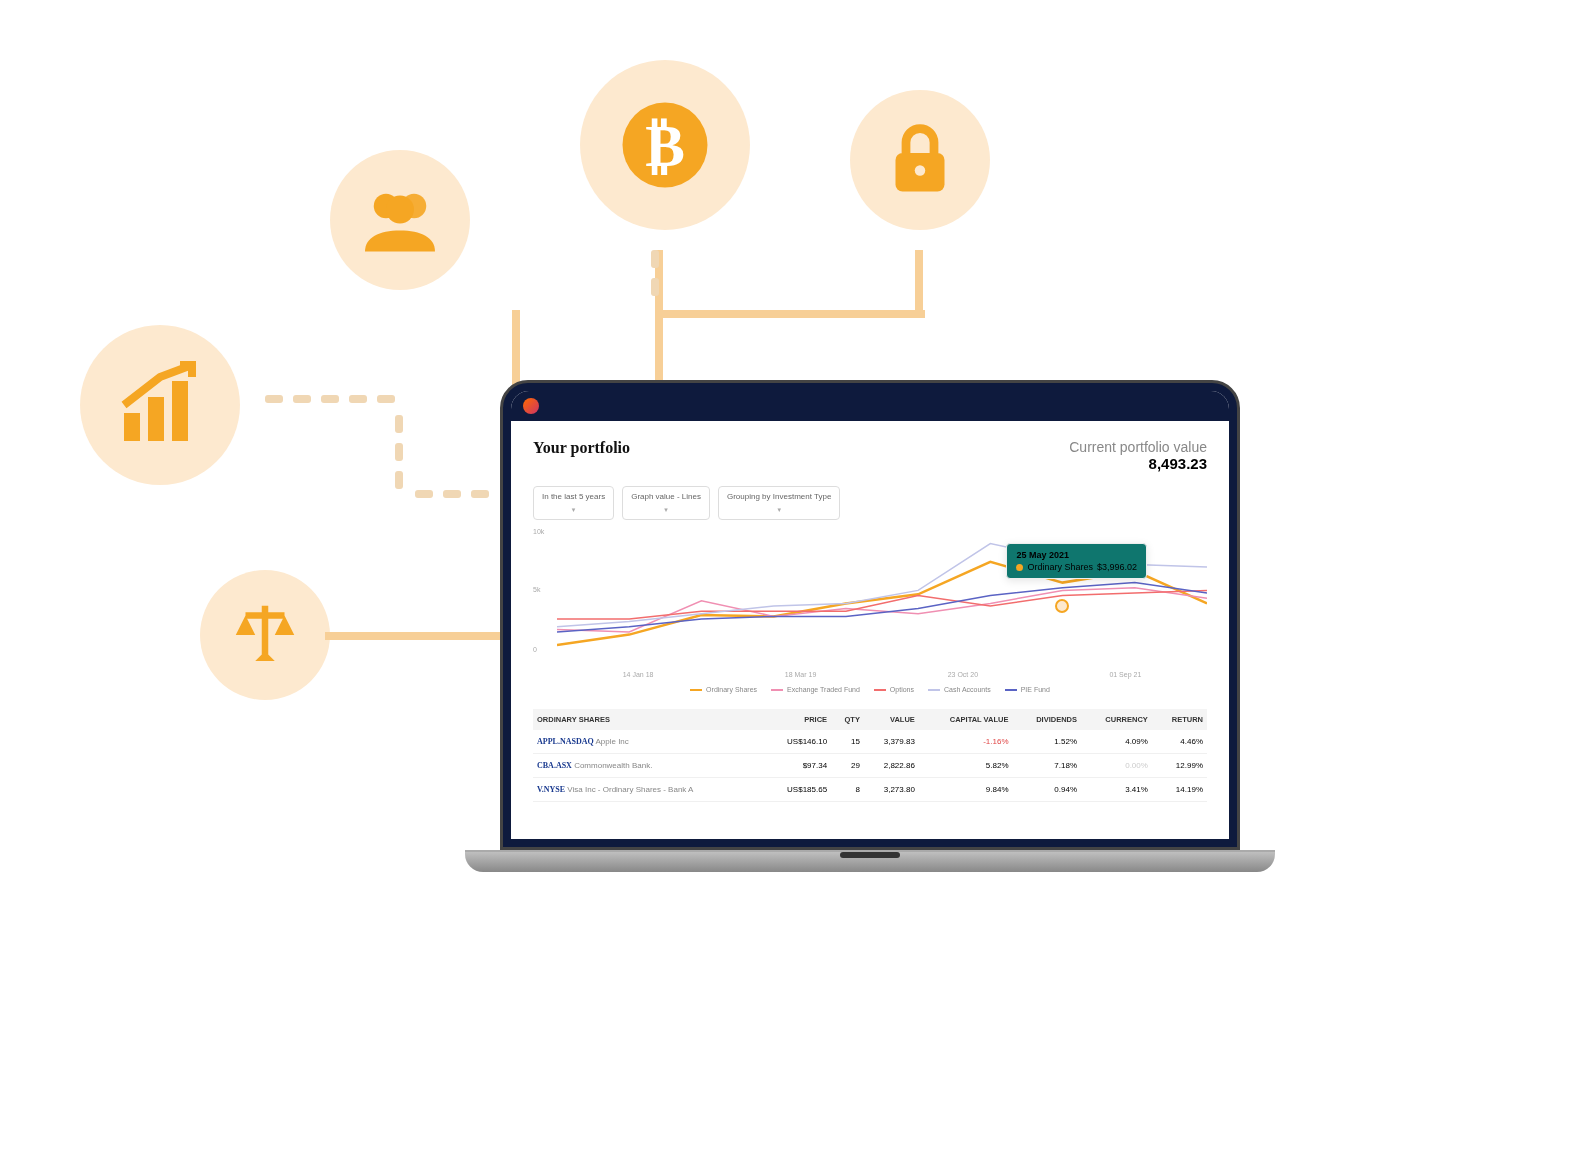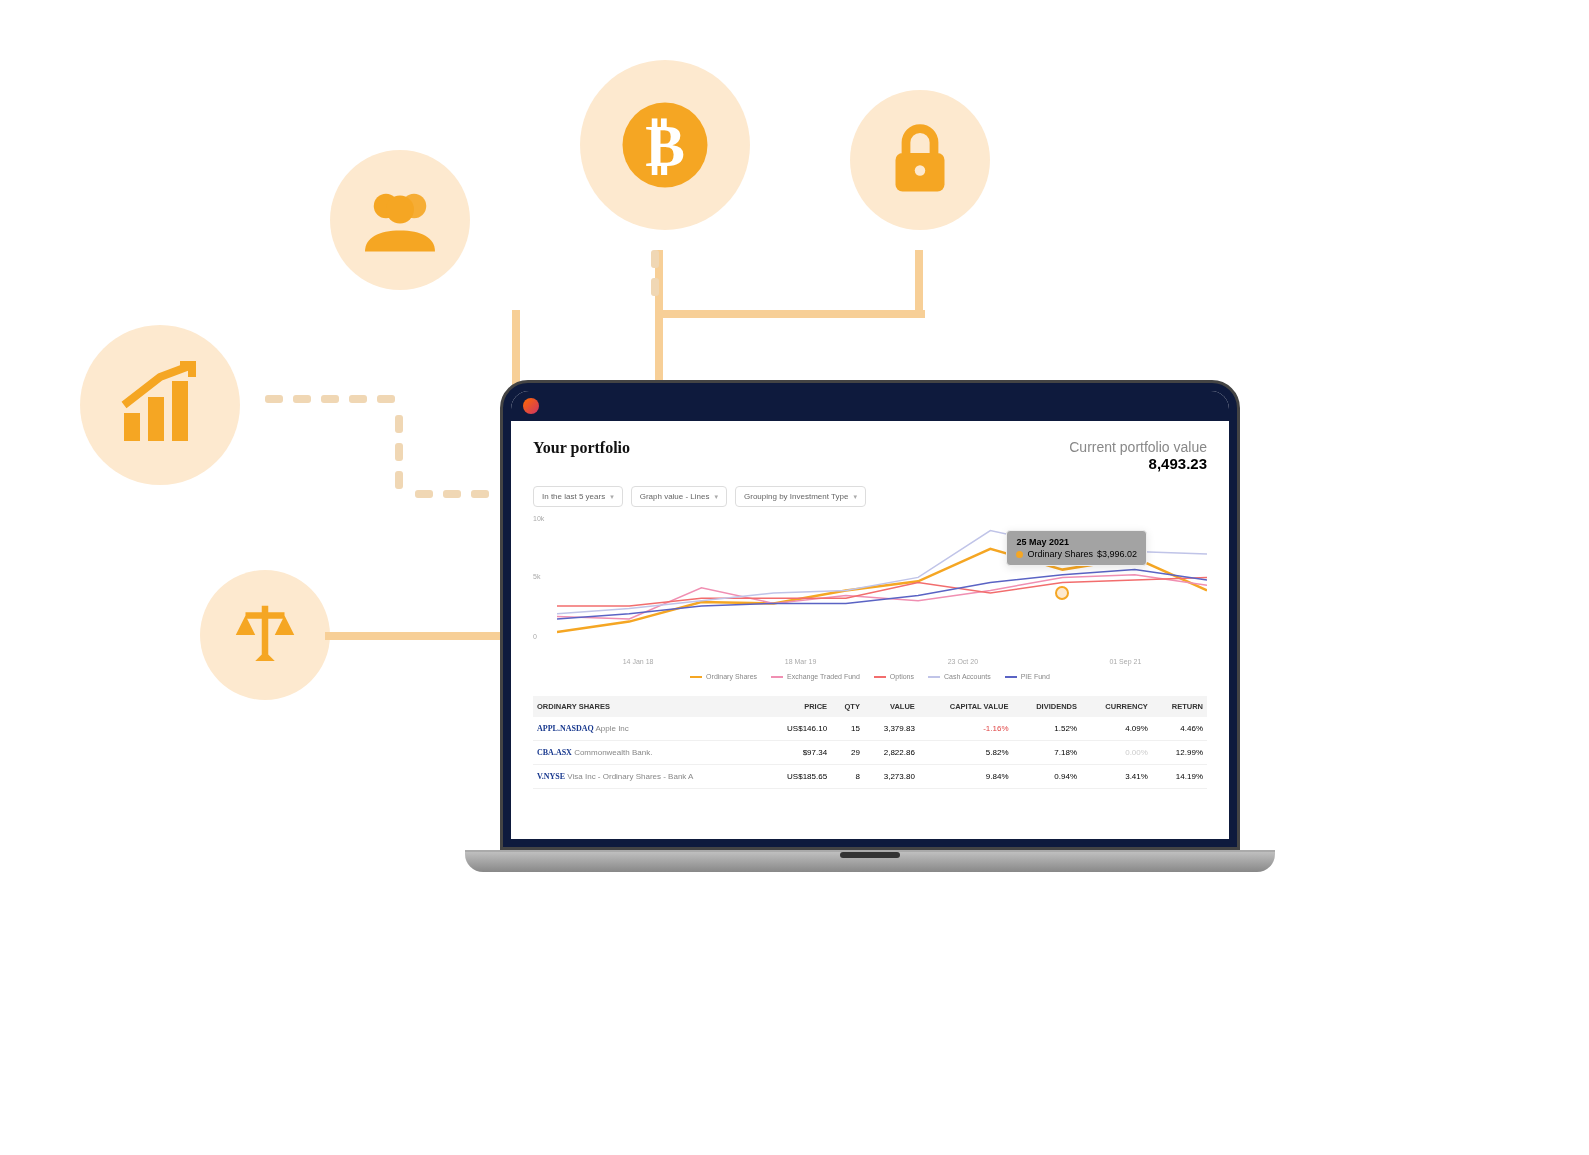--- a/index.html
+++ b/index.html
@@ -26,27 +26,27 @@
 .laptop-base{width:810px;height:22px;background:linear-gradient(#bfbfbf,#888);margin-left:-35px;border-radius:0 0 18px 18px;border-top:2px solid #aaa;}
 .laptop-notch{width:60px;height:6px;background:#333;border-radius:3px;margin:0 auto;}
 .topbar{height:30px;background:#0e1a3d;display:flex;align-items:center;padding:0 12px;}
 .logo-dot{width:16px;height:16px;border-radius:50%;background:linear-gradient(135deg,#ff6a00,#cc3366);}
 .content{padding:18px 22px;background:#fff;}
 .header-row{display:flex;justify-content:space-between;align-items:flex-start;margin-bottom:14px;}
 .title{font-family:Georgia,'Times New Roman',serif;font-size:16px;font-weight:700;color:#111;}
 .pv-label{font-size:14px;color:#888;text-align:right;}
 .pv-value{font-size:15px;font-weight:600;text-align:right;}
 .filters{display:flex;gap:8px;margin-bottom:8px;}
-.filter{border:1px solid #ddd;border-radius:4px;font-size:8px;color:#666;padding:5px 8px;display:flex;align-items:center;gap:5px;cursor:pointer;}
+.filter{border:1px solid #ddd;border-radius:4px;font-size:8px;color:#666;padding:5px 8px;display:flex;align-items:center;gap:5px;cursor:pointer;flex-direction:column;}
 .chev{font-size:7px;color:#aaa;}
 .chart{position:relative;height:150px;margin-bottom:8px;}
 .y-label{position:absolute;left:0;font-size:7px;color:#aaa;}
 .chart-svg{position:absolute;left:24px;top:0;right:0;height:130px;}
 .x-labels{position:absolute;bottom:0;left:24px;right:0;display:flex;justify-content:space-around;font-size:7px;color:#aaa;}
-.tooltip{position:absolute;right:60px;top:15px;background:#a3a3a3;border:1px solid #eee;border-radius:4px;box-shadow:0 2px 8px rgba(0,0,0,0.1);padding:6px 9px;font-size:9px;}
+.tooltip{position:absolute;right:60px;top:15px;background:#0f766e;border:1px solid #eee;border-radius:4px;box-shadow:0 2px 8px rgba(0,0,0,0.1);padding:6px 9px;font-size:9px;}
 .tooltip-date{font-weight:700;margin-bottom:2px;}
 .tooltip-row{display:flex;align-items:center;gap:4px;}
 .tooltip-dot{width:7px;height:7px;border-radius:50%;background:#f5a623;}
 .tooltip-val{font-weight:400;}
 .legend{display:flex;justify-content:center;gap:14px;font-size:7px;color:#888;margin-bottom:16px;}
 .legend-item{display:flex;align-items:center;gap:4px;}
 .legend-swatch{width:12px;height:2px;}
 .section-title{font-family:Georgia,serif;font-size:13px;font-weight:700;margin-bottom:8px;}
 .table{width:100%;font-size:8px;border-collapse:collapse;}
 .table th{background:#f4f4f4;text-align:left;padding:6px 4px;font-weight:700;color:#333;font-size:7.5px;}

